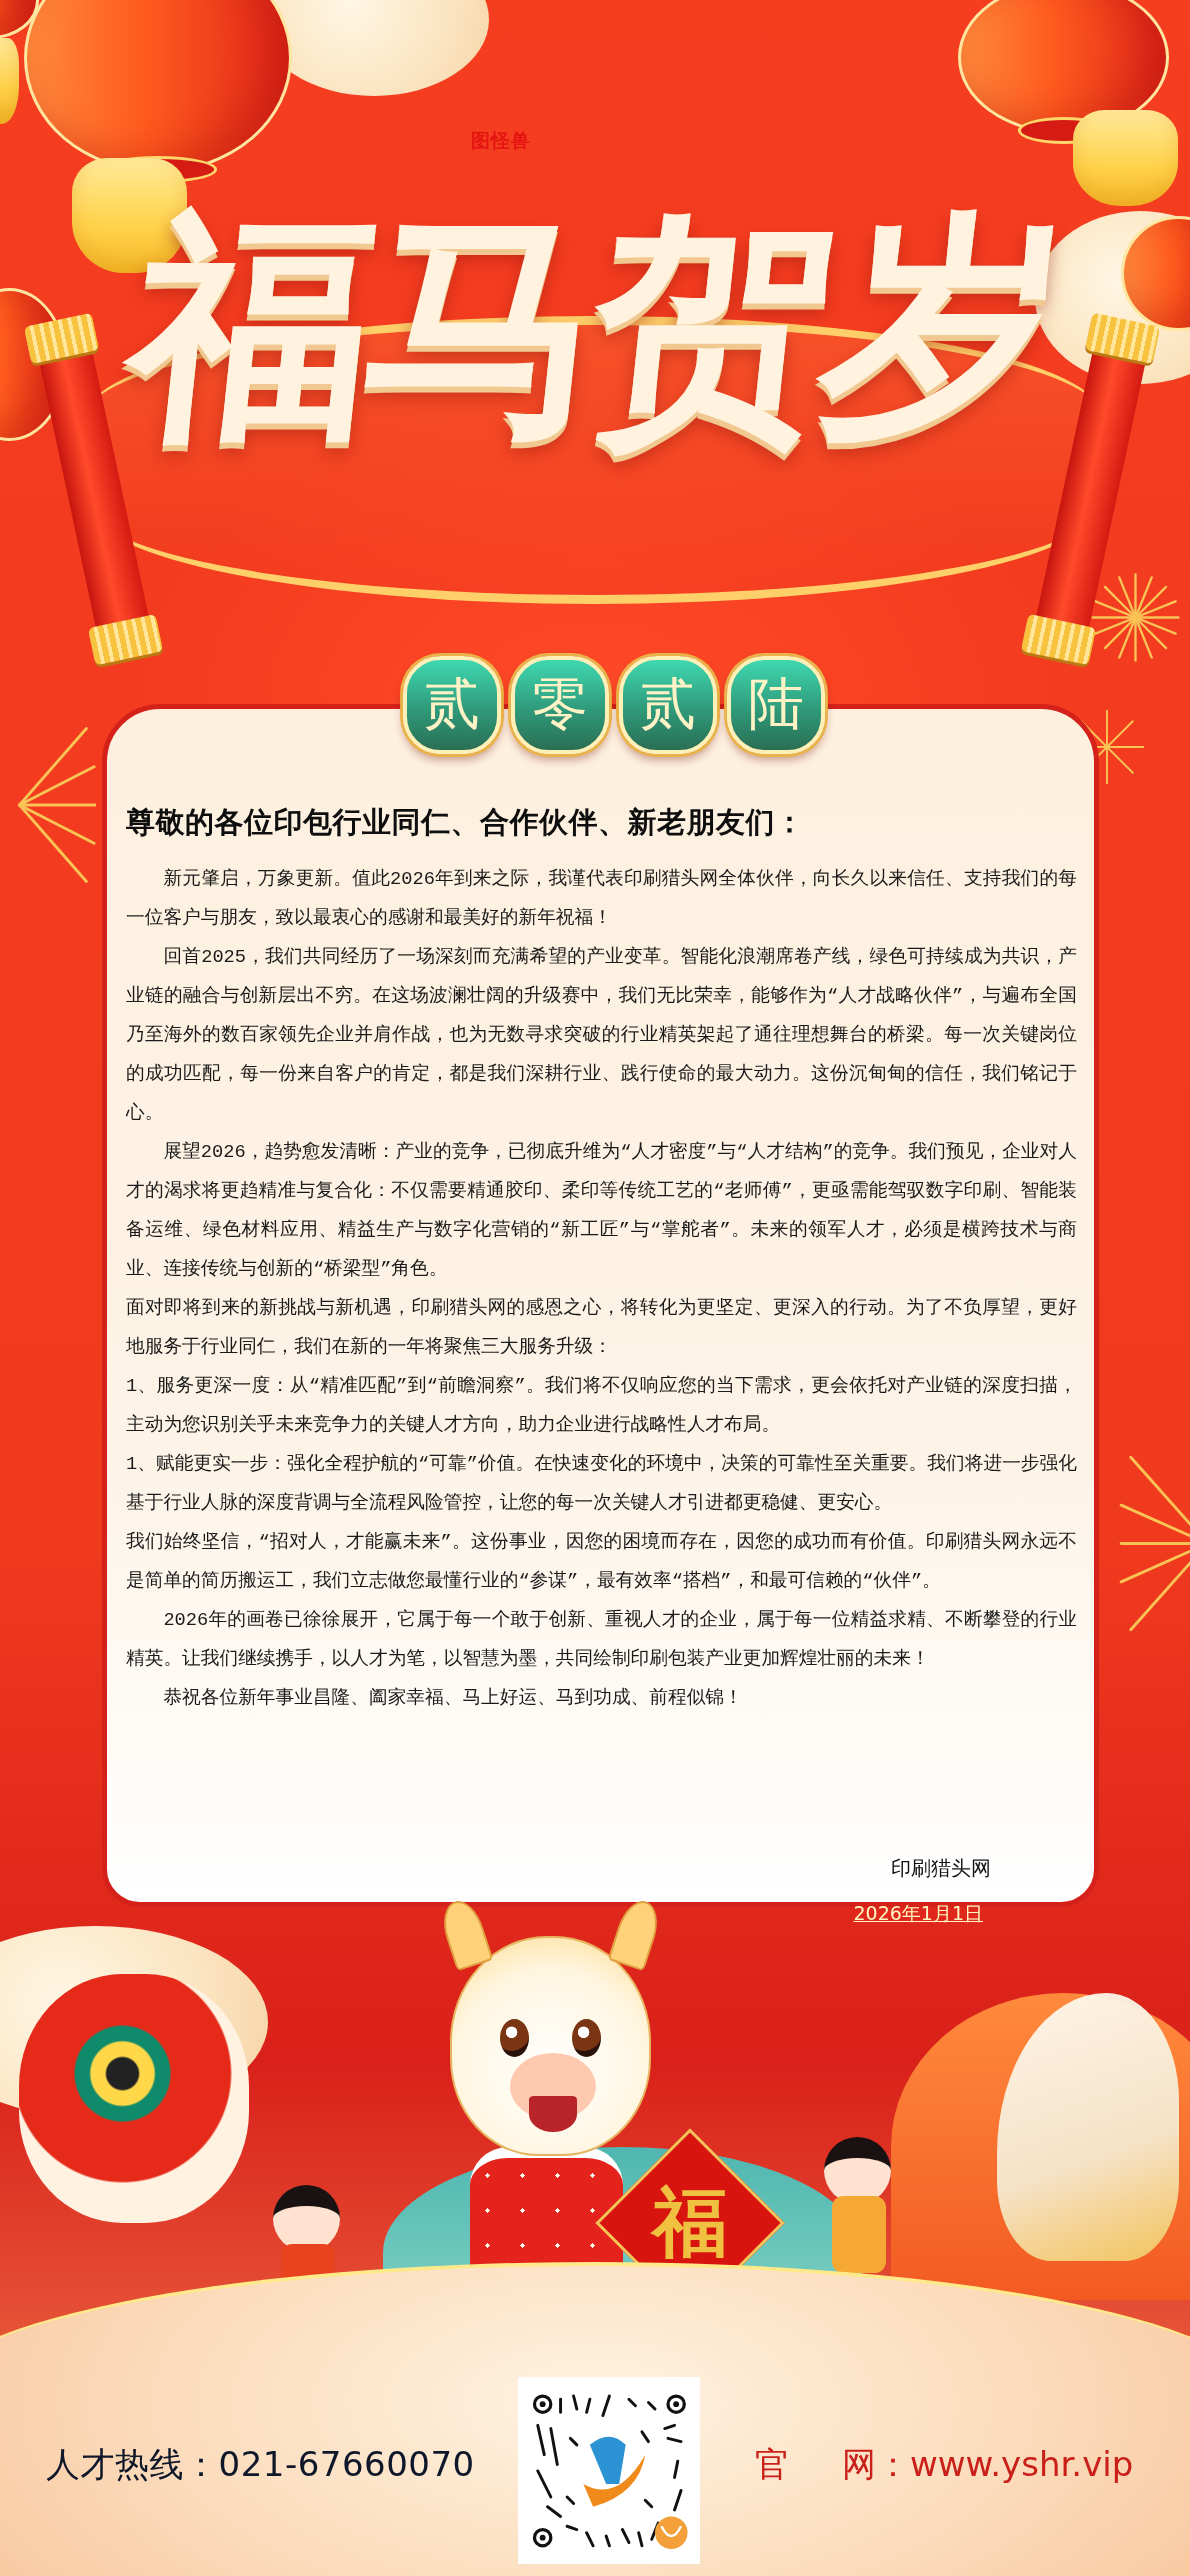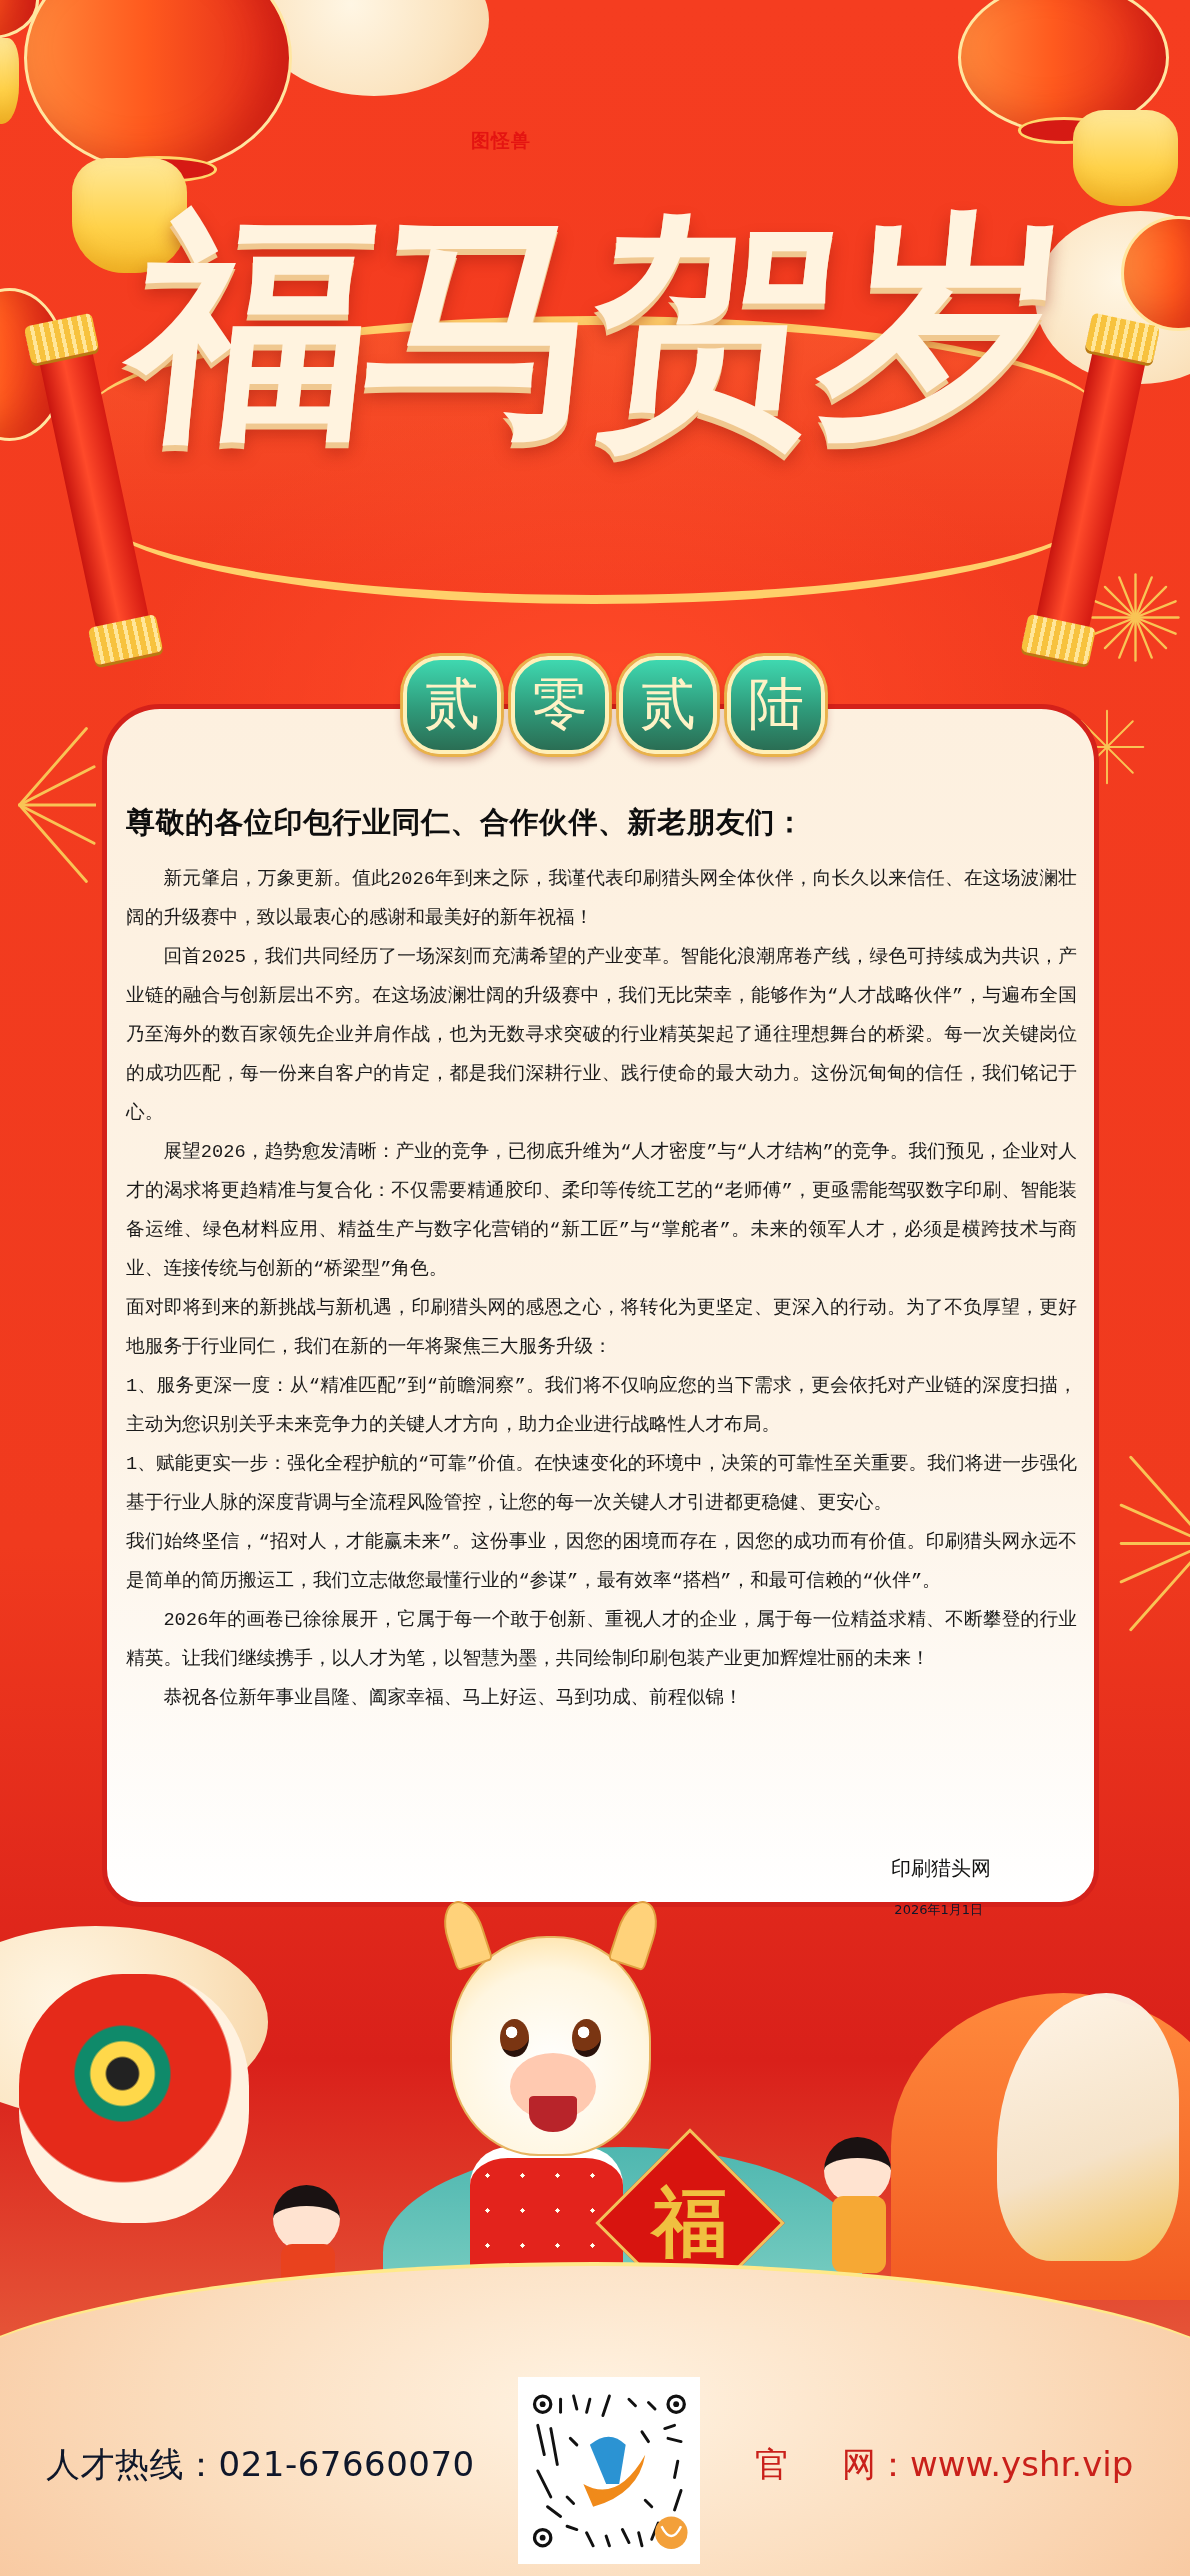--- a/index.html
+++ b/index.html
@@ -107,21 +107,21 @@
     }
     .para {
       font-size: 18.7px; line-height: 39px; color: #1a1a1a;
       text-align: justify;
     }
     .indent { text-indent: 2em; }
     .sign {
       position: absolute; right: 79px; top: 1136px; text-align: center;
       font-size: 20px; line-height: 40px; color: #111;
     }
-    .sign-date { position: absolute; right: 77px; top: 1177px; font-size: 13px; color: #0f172a; }
+    .sign-date { position: absolute; right: 77px; top: 1177px; font-size: 19px; color: #fef9c3; text-decoration: underline; }
     .hill {
       position: absolute; border-radius: 50% 50% 0 0;
     }
     .mascot-head {
       position: absolute; left: 450px; top: 1936px; width: 201px; height: 220px;
       background: radial-gradient(circle at 50% 60%, #ffffff 0%, #fff6e0 60%, #ffd98a 100%);
       border-radius: 48% 48% 44% 44%;
       border: 2.9px solid #e7b460;
     }
     .mascot-ear { position: absolute; width: 38px; height: 67px; background: #ffd27a; border-radius: 50% 50% 10% 10%; border: 2.9px solid #e0a040; }
@@ -256,21 +256,21 @@
 </svg>
 
 <div class="scroll-band"></div>
 <div class="roller" style="left:67px;top:345px;transform:rotate(-12deg);"></div>
 <div class="roller" style="left:1064px;top:345px;transform:rotate(12deg);"></div>
 <div class="headline">福马贺岁</div>
 
 <div class="card">
   <div class="card-inner">
     <div class="greeting">尊敬的各位印包行业同仁、合作伙伴、新老朋友们：</div>
-    <p class="para indent">新元肇启，万象更新。值此2026年到来之际，我谨代表印刷猎头网全体伙伴，向长久以来信任、在这场波澜壮阔的升级赛中，致以最衷心的感谢和最美好的新年祝福！</p>
+    <p class="para indent">新元肇启，万象更新。值此2026年到来之际，我谨代表印刷猎头网全体伙伴，向长久以来信任、支持我们的每一位客户与朋友，致以最衷心的感谢和最美好的新年祝福！</p>
     <p class="para indent">回首2025，我们共同经历了一场深刻而充满希望的产业变革。智能化浪潮席卷产线，绿色可持续成为共识，产业链的融合与创新层出不穷。在这场波澜壮阔的升级赛中，我们无比荣幸，能够作为“人才战略伙伴”，与遍布全国乃至海外的数百家领先企业并肩作战，也为无数寻求突破的行业精英架起了通往理想舞台的桥梁。每一次关键岗位的成功匹配，每一份来自客户的肯定，都是我们深耕行业、践行使命的最大动力。这份沉甸甸的信任，我们铭记于心。</p>
     <p class="para indent">展望2026，趋势愈发清晰：产业的竞争，已彻底升维为“人才密度”与“人才结构”的竞争。我们预见，企业对人才的渴求将更趋精准与复合化：不仅需要精通胶印、柔印等传统工艺的“老师傅”，更亟需能驾驭数字印刷、智能装备运维、绿色材料应用、精益生产与数字化营销的“新工匠”与“掌舵者”。未来的领军人才，必须是横跨技术与商业、连接传统与创新的“桥梁型”角色。</p>
     <p class="para">面对即将到来的新挑战与新机遇，印刷猎头网的感恩之心，将转化为更坚定、更深入的行动。为了不负厚望，更好地服务于行业同仁，我们在新的一年将聚焦三大服务升级：</p>
     <p class="para">1、服务更深一度：从“精准匹配”到“前瞻洞察”。我们将不仅响应您的当下需求，更会依托对产业链的深度扫描，主动为您识别关乎未来竞争力的关键人才方向，助力企业进行战略性人才布局。</p>
     <p class="para">1、赋能更实一步：强化全程护航的“可靠”价值。在快速变化的环境中，决策的可靠性至关重要。我们将进一步强化基于行业人脉的深度背调与全流程风险管控，让您的每一次关键人才引进都更稳健、更安心。</p>
     <p class="para">我们始终坚信，“招对人，才能赢未来”。这份事业，因您的困境而存在，因您的成功而有价值。印刷猎头网永远不是简单的简历搬运工，我们立志做您最懂行业的“参谋”，最有效率“搭档”，和最可信赖的“伙伴”。</p>
     <p class="para indent">2026年的画卷已徐徐展开，它属于每一个敢于创新、重视人才的企业，属于每一位精益求精、不断攀登的行业精英。让我们继续携手，以人才为笔，以智慧为墨，共同绘制印刷包装产业更加辉煌壮丽的未来！</p>
     <p class="para indent">恭祝各位新年事业昌隆、阖家幸福、马上好运、马到功成、前程似锦！</p>
   </div>
 </div>

